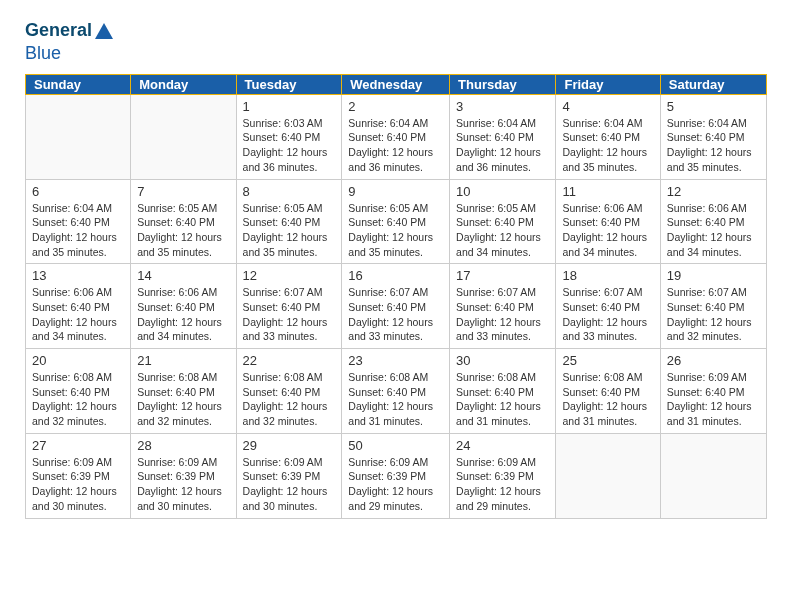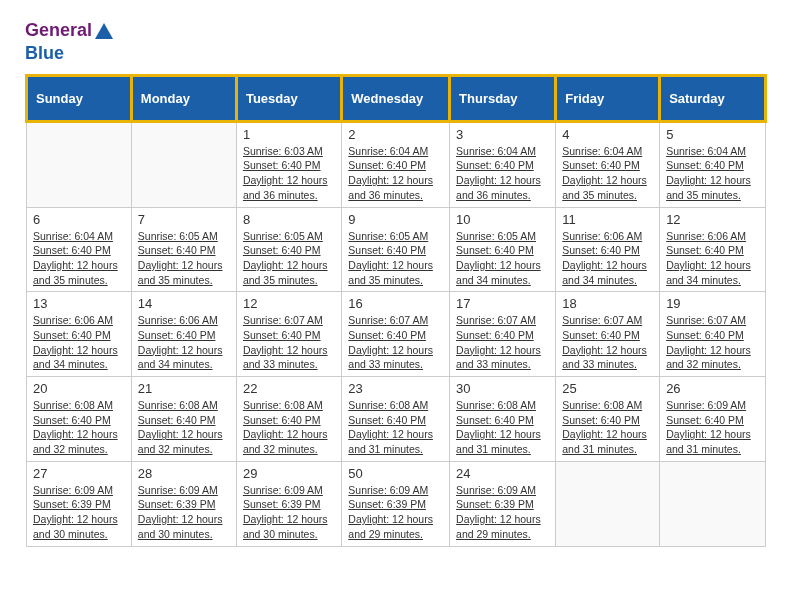--- a/index.html
+++ b/index.html
@@ -35,23 +35,23 @@
     .calendar {
       width: 100%;
       border-collapse: collapse;
       margin: 5px 15px;
       width: calc(100% - 30px);
     }
     .calendar th {
       background-color: #1a5fa8;
       color: white;
       text-align: left;
-      padding: 14px 8px;
+      padding: 2px 8px;
       font-size: 13px;
-      border: 3px solid #eab308;
+      border: 1px solid #eab308;
     }
     .calendar td {
       border: 1px solid #ccc;
       vertical-align: top;
       padding: 4px 6px;
       width: 110px;
       height: 80px;
       font-size: 11px;
       color: #333;
       background: #fff;
@@ -62,33 +62,32 @@
     .day-number {
       font-size: 13px;
       font-weight: normal;
       display: block;
       margin-bottom: 2px;
     }
     .cell-info {
       font-size: 10.5px;
       line-height: 1.4;
       color: #333;
-      text-decoration: underline;
     }
   </style>
 </head>
 <body>
 
 <div class="header">
   <div class="logo">
     <div>
-      <span style="font-size:18px;font-weight:bold;color:#701a75;">General</span><svg width="22" height="22" viewBox="0 0 22 22" style="vertical-align:middle;margin:0 1px;">
+      <span style="font-size:18px;font-weight:bold;color:#0c4a6e;">General</span><svg width="22" height="22" viewBox="0 0 22 22" style="vertical-align:middle;margin:0 1px;">
           <polygon points="11,2 20,18 2,18" fill="#1a5fa8"></polygon>
         </svg><br>
-      <span style="font-size:18px;font-weight:bold;color:#1a5fa8;">Blue</span>
+      <span style="font-size:18px;font-weight:normal;color:#1a5fa8;">Blue</span>
     </div>
   </div>
   <div class="title-block">
     <div class="month-year"></div>
     <div class="location"></div>
   </div>
 </div>
 
 <table class="calendar">
   <thead>

